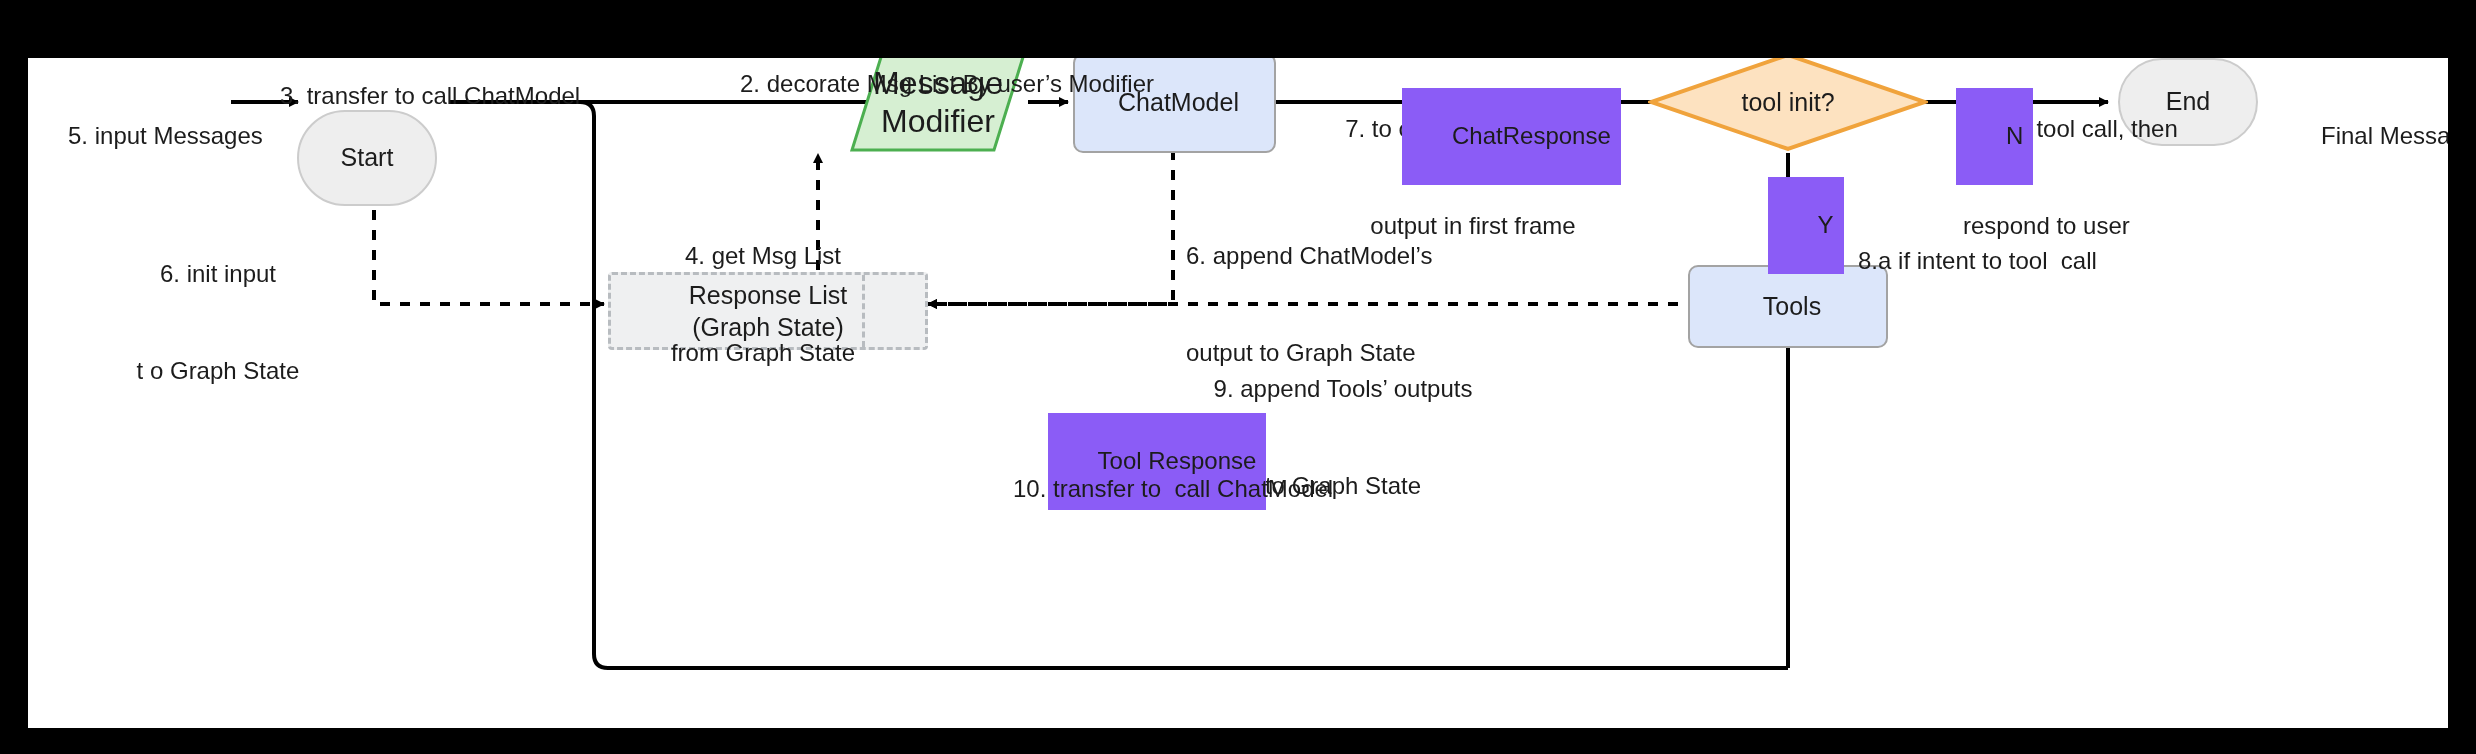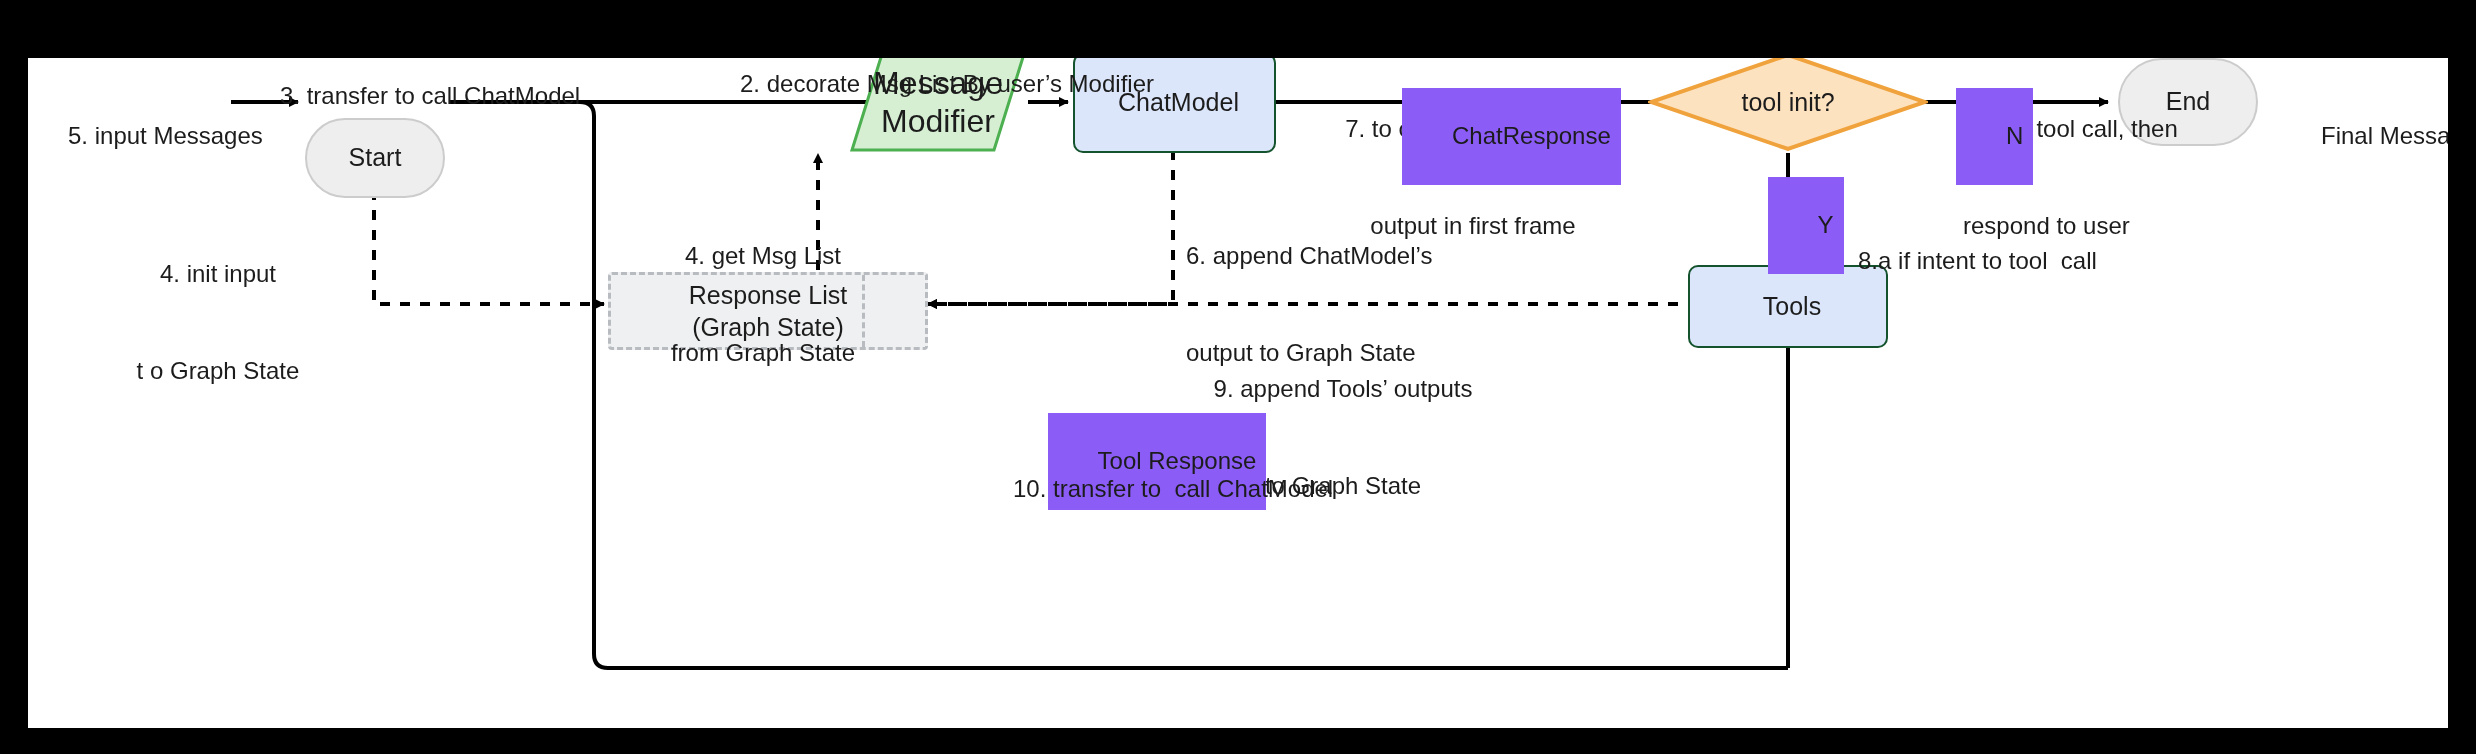--- a/index.html
+++ b/index.html
@@ -46,21 +46,21 @@
     line-height: 1.18;
   }
   .node-start, .node-end {
     background: #eeeeee;
     border: 2px solid #cccccc;
     border-radius: 48px;
     font-size: 25px;
   }
   .node-chatmodel, .node-tools {
     background: #dce6fa;
-    border: 2px solid #14532d;
+    border: 2px solid #a3a3a3;
     border-radius: 10px;
     font-size: 25px;
     padding-left: 8px;
   }
   .node-msgmod-wrap {
     position: absolute;
   }
   .node-msgmod-label {
     position: absolute;
     left: 0; top: 0;
@@ -168,21 +168,21 @@
 
       <path d="M 346 92 L 346 246 L 576 246" stroke="#000" stroke-width="4" fill="none" stroke-dasharray="10 10" marker-end="url(#arrowDash)"></path>
 
       <line x1="790" y1="212" x2="790" y2="96" stroke="#000" stroke-width="4" stroke-dasharray="10 10" marker-end="url(#arrowDash)"></line>
 
       <path d="M 1145 92 L 1145 246 L 900 246" stroke="#000" stroke-width="4" fill="none" stroke-dasharray="10 10" marker-end="url(#arrowDash)"></path>
 
       <path d="M 1690 246 L 900 246" stroke="#000" stroke-width="4" fill="none" stroke-dasharray="10 10" marker-end="url(#arrowDash)"></path>
     </svg>
 
-    <div class="node node-start" style="left:277px; top:52px; width:140px; height:80px;margin-top:8px;">
+    <div class="node node-start" style="left:269px; top:52px; width:140px; height:96px;">
       <span>Start</span>
     </div>
 
     <div class="node-msgmod-wrap" style="left:820px; top:-8px; width:180px; height:104px;">
       <svg viewBox="0 0 180 104" style="position:absolute;left:0;top:0;width:180px;height:104px;">
         <polygon points="34,4 176,4 146,100 4,100" fill="#d6efd2" stroke="#4caf50" stroke-width="3"></polygon>
       </svg>
       <div class="node-msgmod-label">
         <div>
           <div>Message</div>
@@ -248,21 +248,21 @@
 
     <div class="edge-label lbl-white-bg" style="left:1928px; top:30px;">
       <span>N</span>
     </div>
 
     <div class="edge-label left" style="left:2253px; top:30px;">
       <span>Final Message</span>
     </div>
 
     <div class="edge-label" style="left:80px; top:135px; width:220px;">
-      <div>4. init input</div>
+      <div>6. init input</div>
       <div>t o Graph State</div>
     </div>
 
     <div class="edge-label" style="left:625px; top:117px; width:220px;">
       <div>4. get Msg List</div>
       <div>from Graph State</div>
     </div>
 
     <div class="edge-label" style="left:1158px; top:117px; width:280px; text-align:left;">
       <div>6. append ChatModel’s</div>

